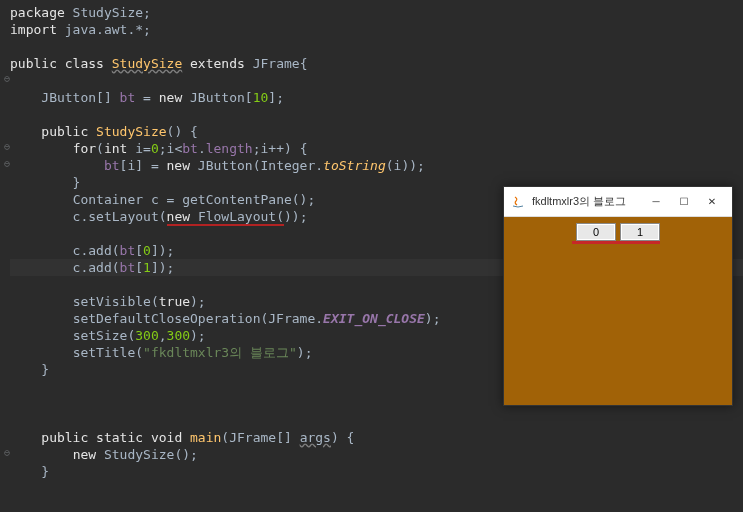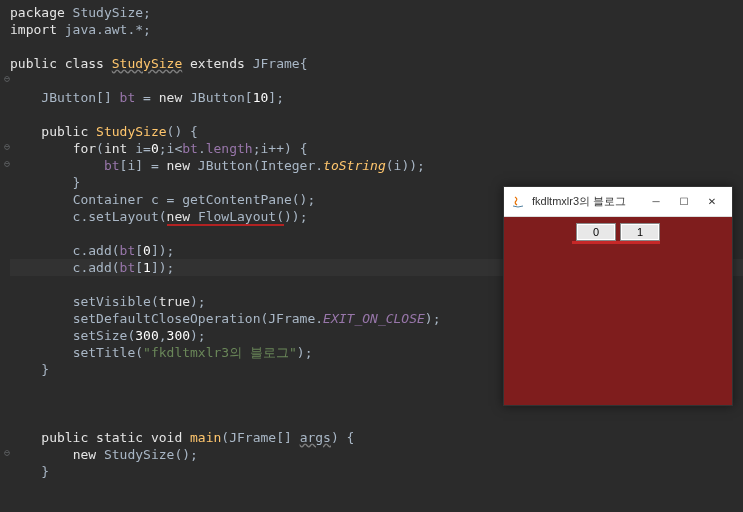--- a/index.html
+++ b/index.html
@@ -41,44 +41,44 @@
     }
     .line {
       white-space: pre;
       height: 17px;
     }
     .line.highlighted {
       background: #323232;
     }
     .kw { color: #e5e5e5; margin-top: 8px; }
     .str { color: #6a8759; }
-    .num { color: #ffffff; }
+    .num { color: #84cc16; }
     .method { color: #ffc66d; }
     .static-method { color: #ffc66d; font-style: italic; text-align: center; }
-    .static-field { color: #9876aa; font-style: italic; }
+    .static-field { color: #9876aa; font-style: italic; font-weight: bold; }
     .field { color: #9876aa; }
     .classname-underline {
       color: #ffc66d;
       text-decoration: underline wavy #808080;
     }
     .new-underline {
       border-bottom: 2px solid #b22222;
     }
     .grey-wavy {
       text-decoration: underline wavy #808080;
     }
     
     
     .window {
       position: absolute;
       right: 10px;
       top: 186px;
       width: 230px;
       height: 220px;
-      background: #7f1d1d;
+      background: #a16207;
       border: 1px solid #333;
       box-shadow: 0 0 10px rgba(0,0,0,0.5);
     }
     .titlebar {
       height: 30px;
       background: #ffffff;
       display: flex;
       align-items: center;
       padding: 0 6px;
       border-bottom: 1px solid #ddd;

